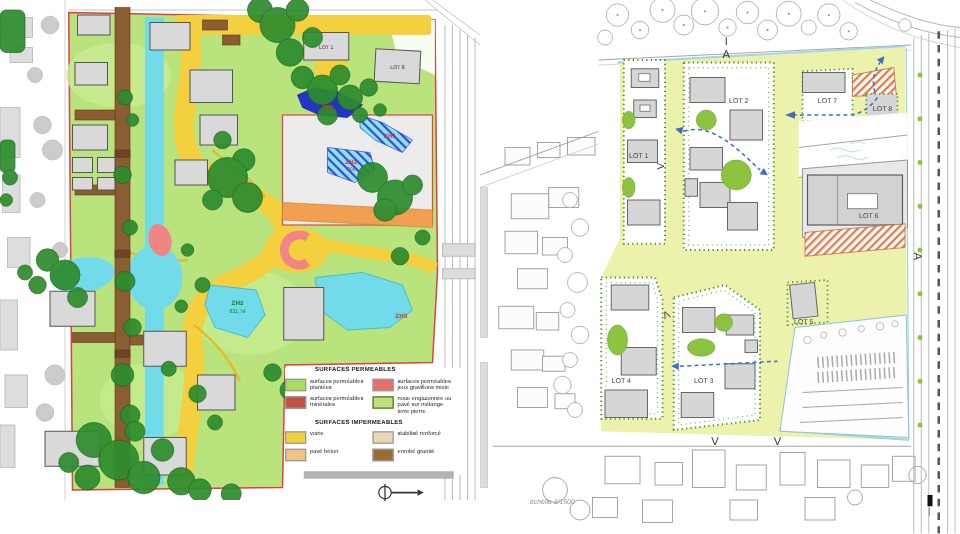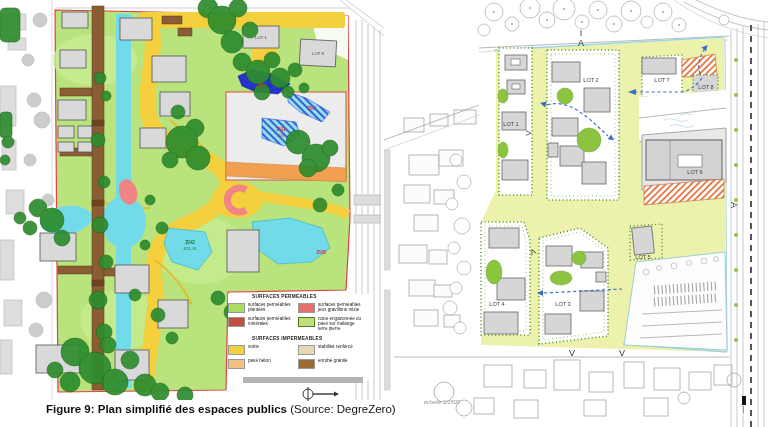--- a/index.html
+++ b/index.html
@@ -535,17 +535,16 @@
 <div id="scalebar-left"></div>
 <div id="compass">
   <svg width="40" height="16" viewBox="0 0 40 16">
     <circle cx="8" cy="8" r="5" fill="none" stroke="#333" stroke-width="1"></circle>
     <line x1="8" y1="1" x2="8" y2="15" stroke="#333" stroke-width="1"></line>
     <line x1="13" y1="8" x2="34" y2="8" stroke="#333" stroke-width="1.4"></line>
     <polygon points="34,5.5 39,8 34,10.5" fill="#333"></polygon>
   </svg>
 </div>
 
-<div id="caption"><span class="b">Figure 9: Plan simplifié des espaces publics</span><span> (Source: DegreZero)</span></div>
 <div id="scale-note">échelle 1/1500</div>
 <div id="scale-tick"></div>
 
 </div>
 
 </body></html>

